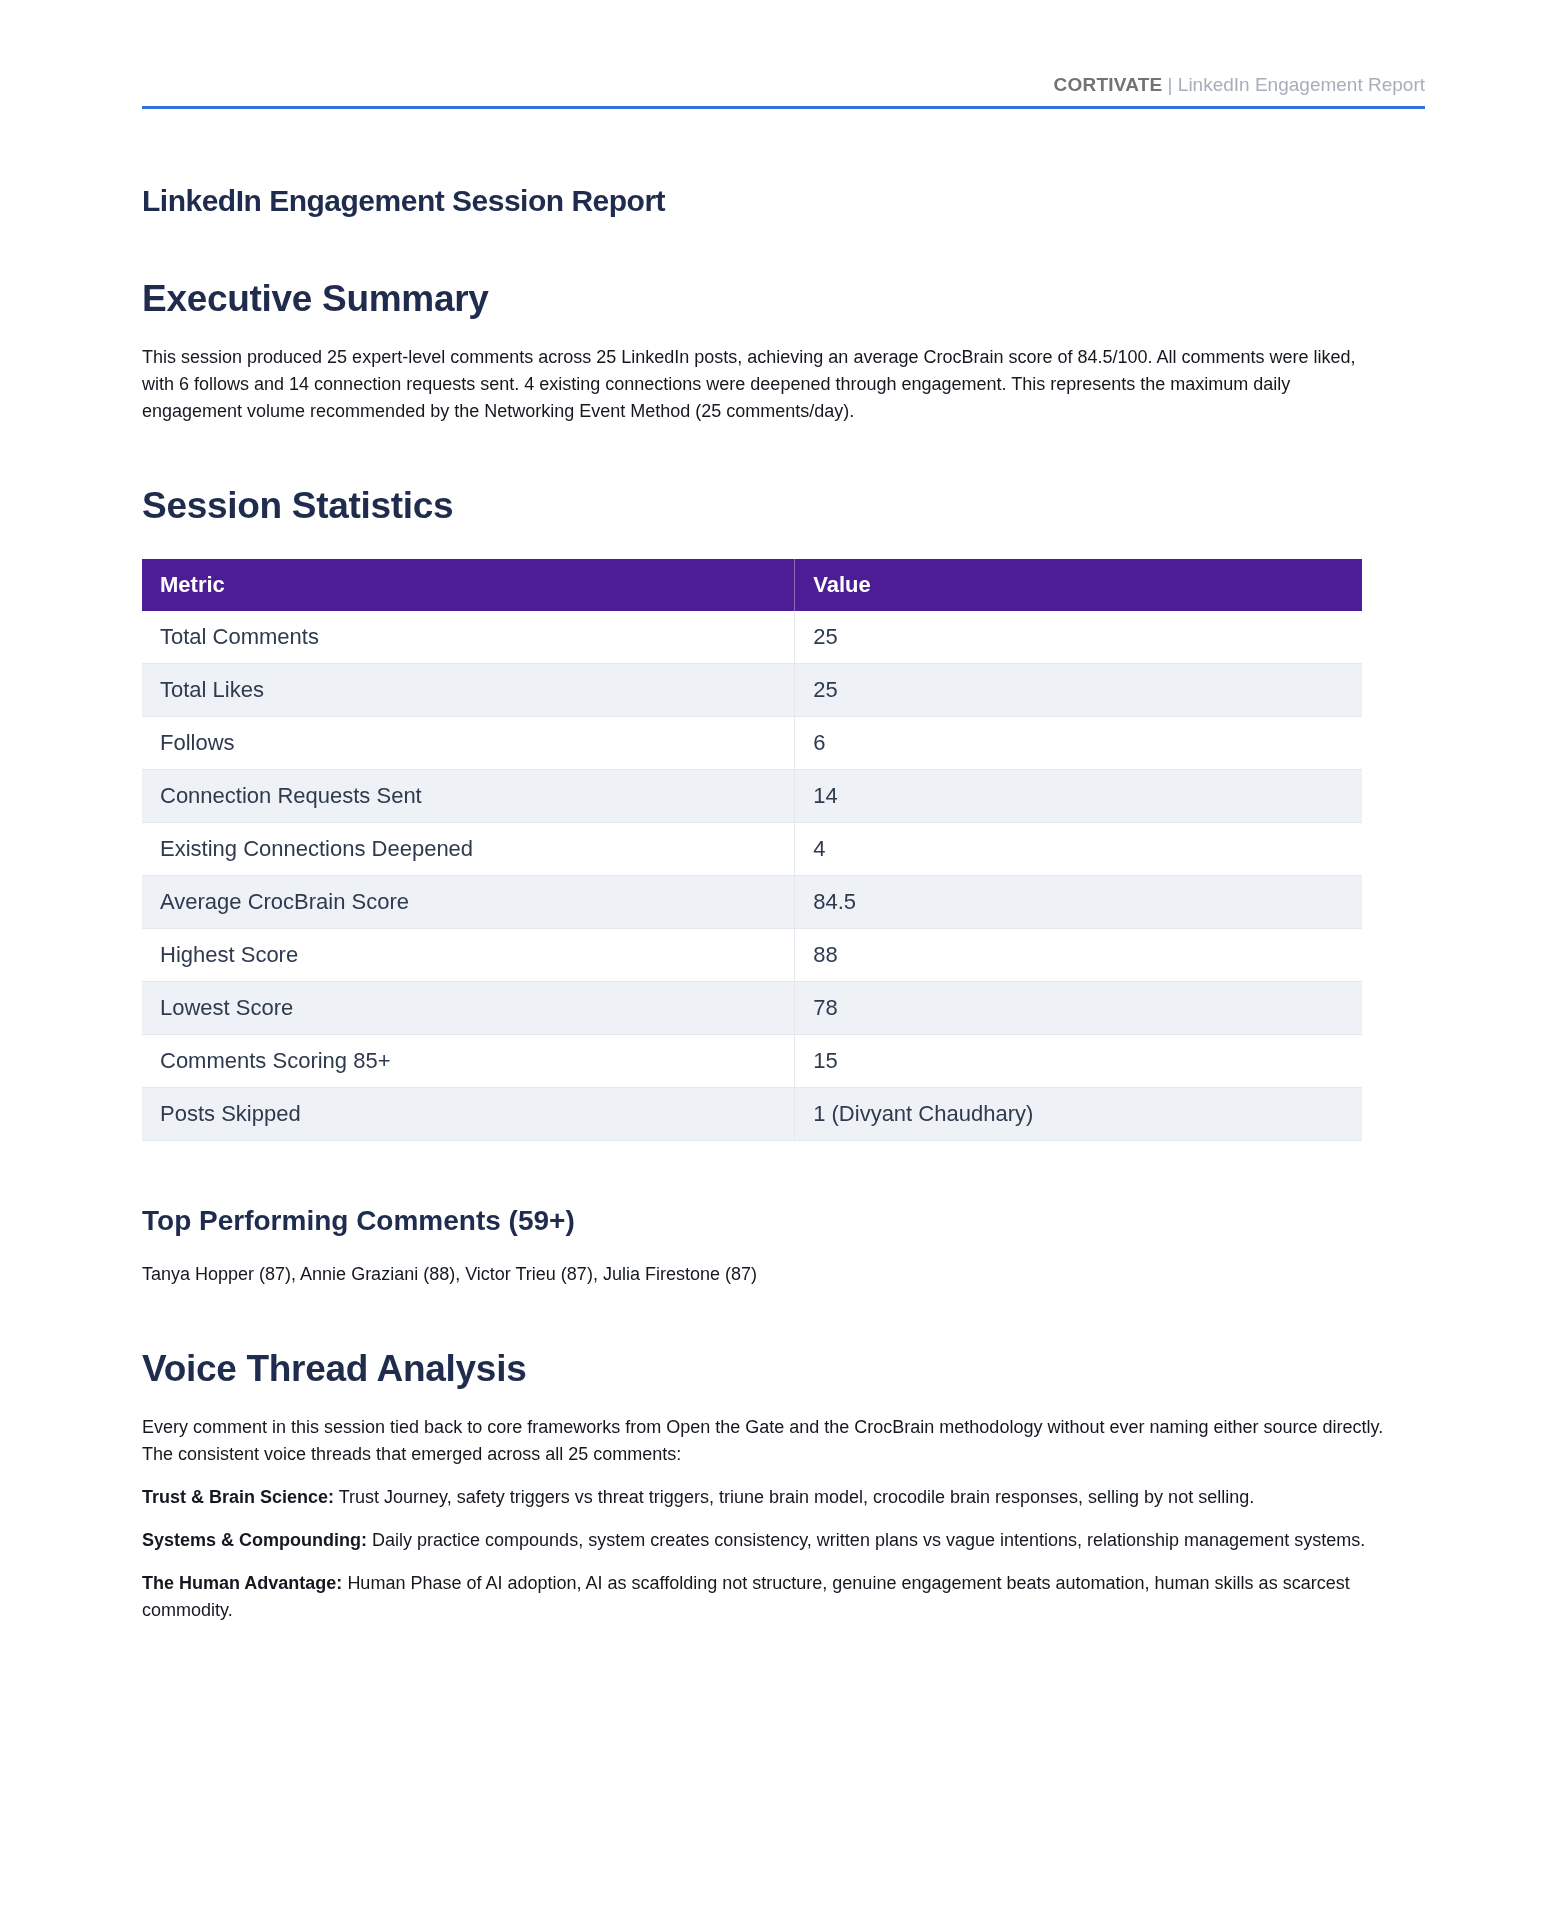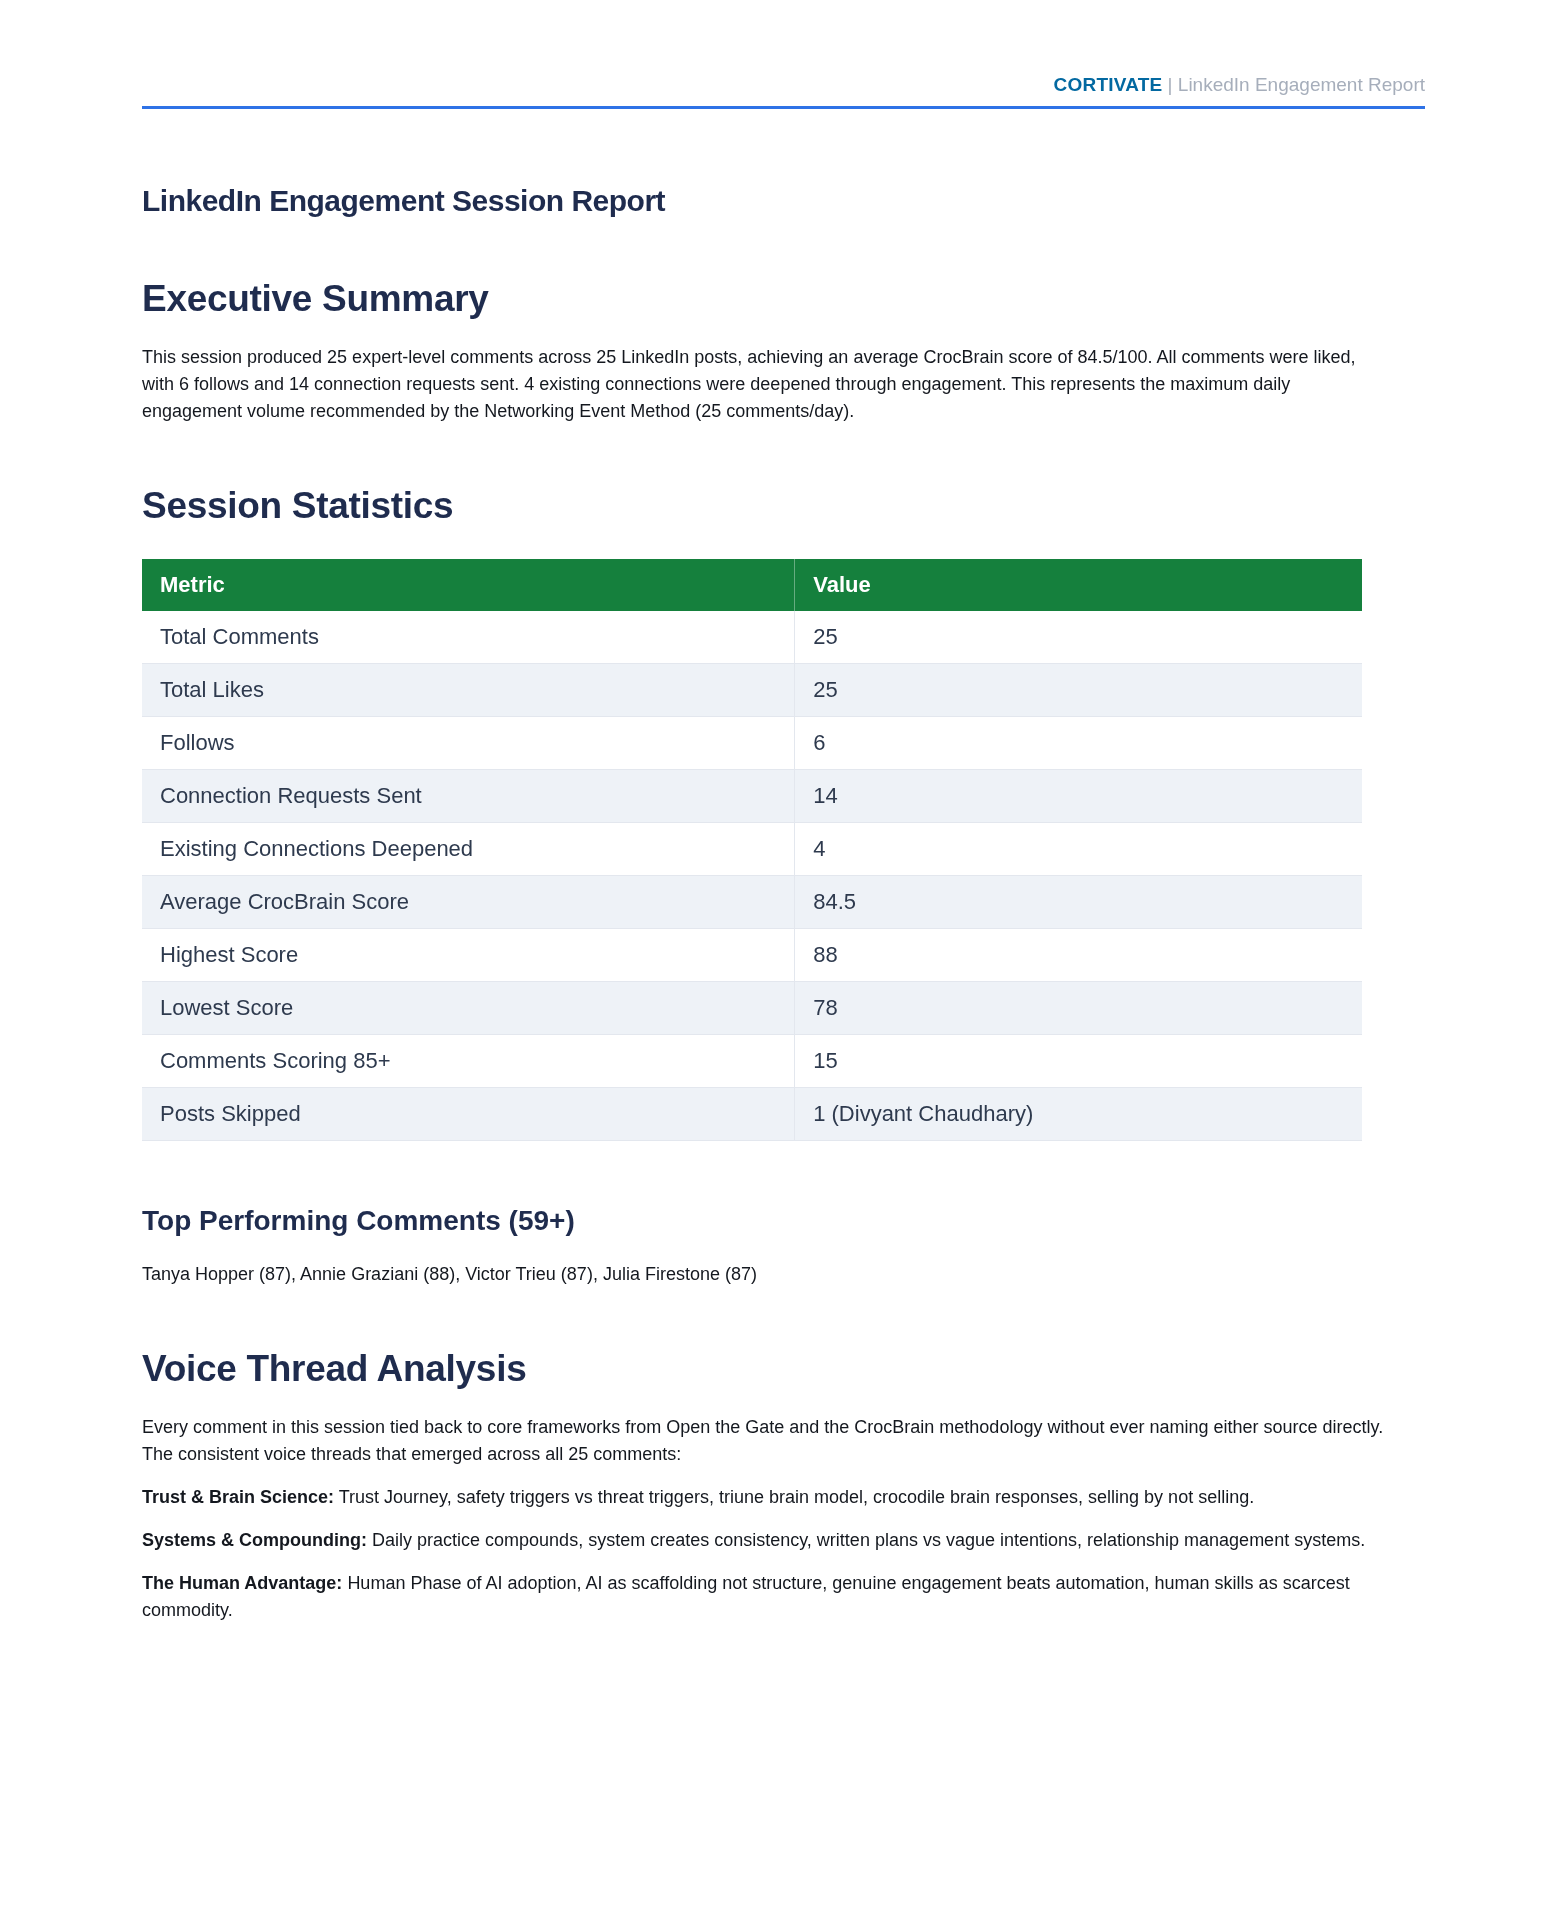--- a/index.html
+++ b/index.html
@@ -13,21 +13,21 @@
   .page {
     padding: 74px 140px 60px 142px;
   }
   
   .doc-header {
     text-align: right;
     font-size: 19px;
     padding-bottom: 10px;
     border-bottom: 3px solid #2e72e6;
   }
-  .brand { color: #0369a1; font-weight: bold; letter-spacing: 0.2px; }
+  .brand { color: #737373; font-weight: bold; letter-spacing: 0.2px; }
   .doc-header .sep { color: #a6aebb; font-weight: normal; }
   .doc-label { color: #a6aebb; font-weight: normal; }
 
   h1.report-title {
     margin-top: 75px;
     font-size: 30px;
     line-height: 1.12;
     font-weight: bold;
     color: #1f2c4e;
     letter-spacing: -0.5px;
@@ -62,21 +62,21 @@
 
   
   table.stats-table {
     margin-top: 32px;
     width: 1220px;
     border-collapse: collapse;
     table-layout: fixed;
     font-size: 22px;
   }
   .stats-table th {
-    background: #15803d;
+    background: #4c1d95;
     color: #ffffff;
     font-weight: bold;
     text-align: left;
     padding: 13px 18px;
   }
   .stats-table th.col-value { border-left: 1px solid rgba(255,255,255,0.35); }
   .stats-table col.col-metric { width: 53.5%; }
   .stats-table td {
     padding: 13px 18px;
     color: #2e3a4e;

